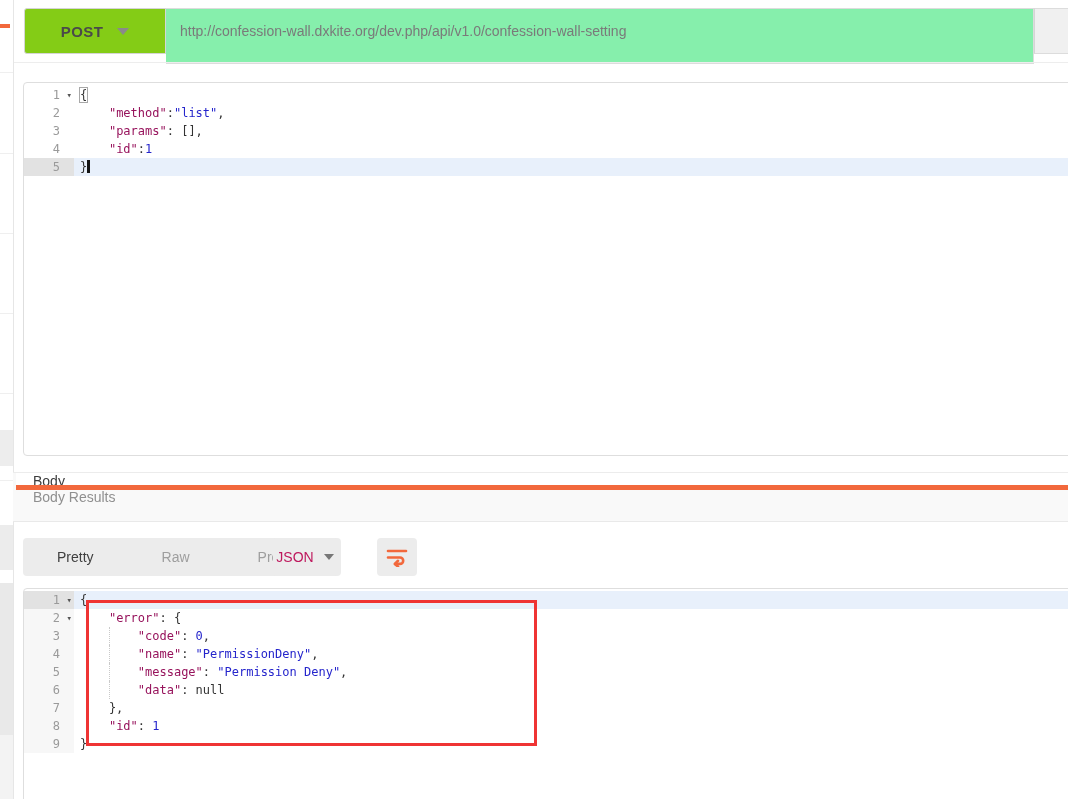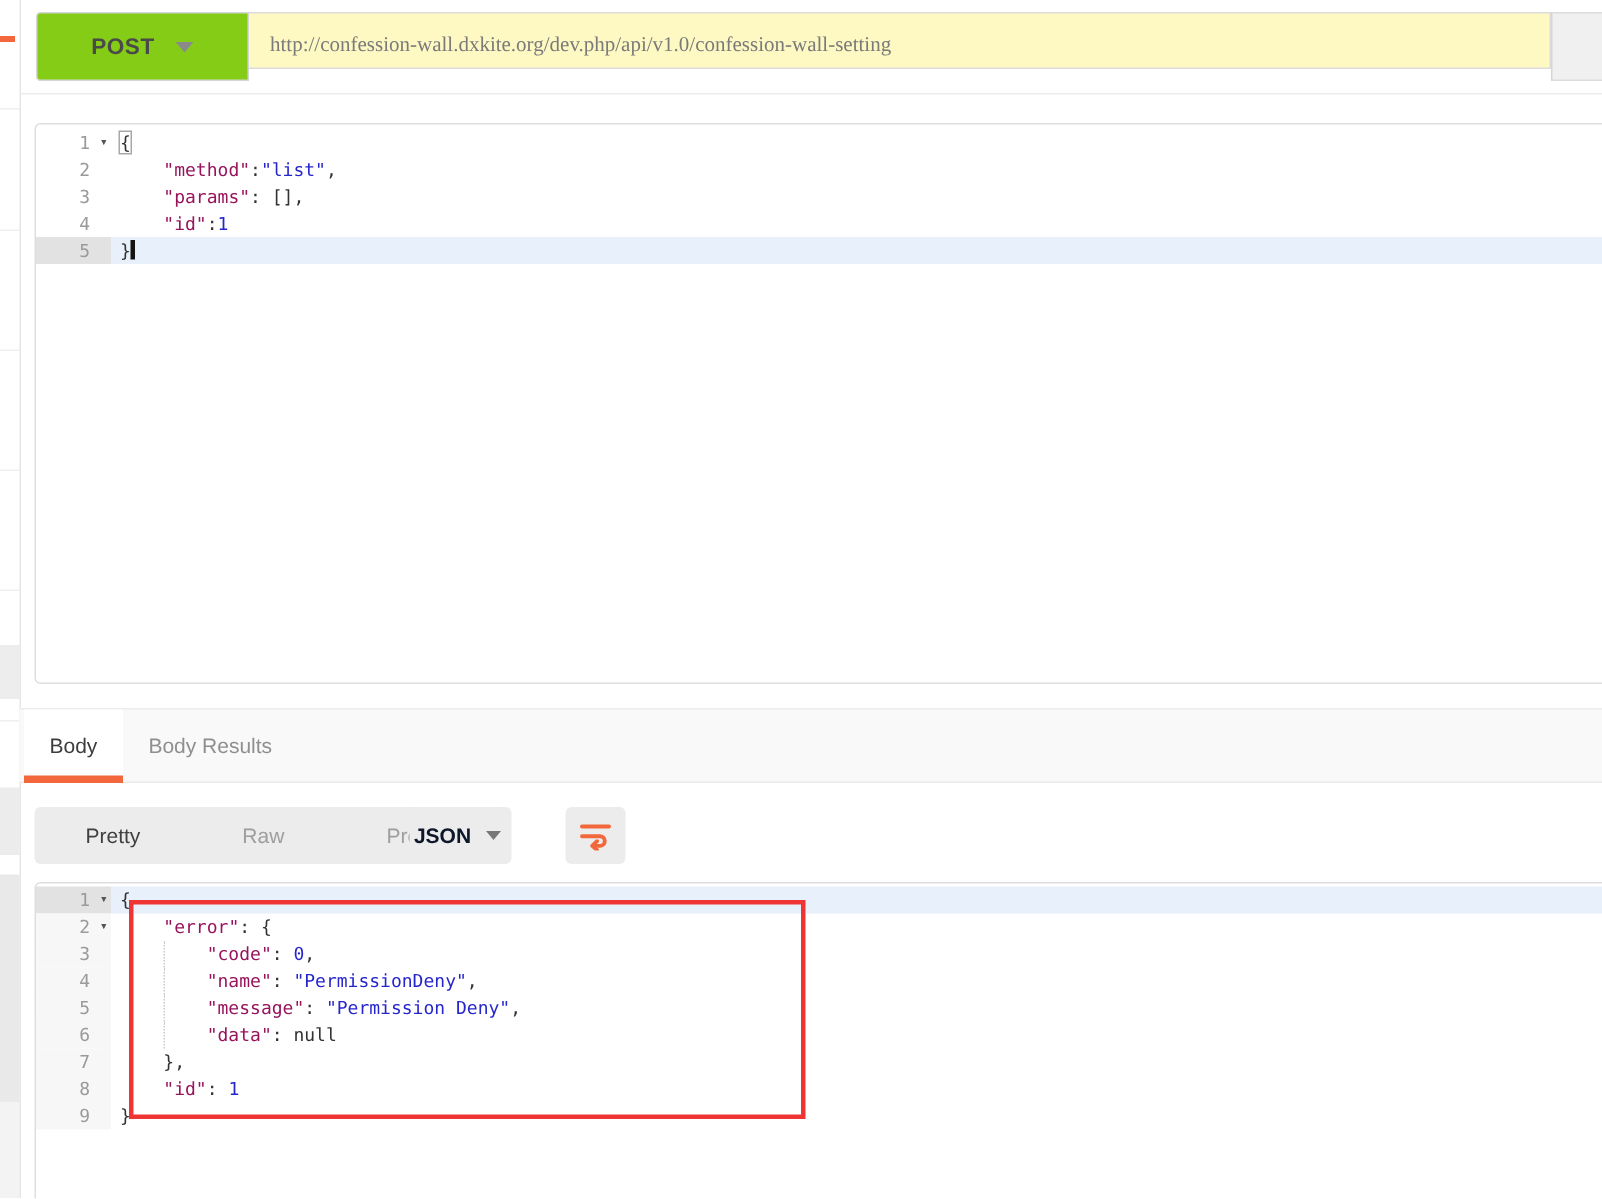--- a/index.html
+++ b/index.html
@@ -11,23 +11,23 @@
   .sliver .accent{position:absolute;left:0;top:24px;width:10px;height:4px;background:#f2683c;}
   .sliver .sep{position:absolute;left:0;width:13px;height:1px;background:#efefef;}
   .sliver .blk{position:absolute;left:0;width:13px;}
   .vline{position:absolute;left:13px;top:0;width:1px;height:799px;background:#e6e6e6;}
 
   
   .method-btn{position:absolute;left:24px;top:8px;width:142px;height:46px;box-sizing:border-box;
     background:#84cc16;border:1px solid #d5d5d5;border-radius:3px 0 0 3px;
     display:flex;align-items:center;justify-content:center;gap:14px;
     font-size:15px;font-weight:700;letter-spacing:.4px;color:#4a4a4a;cursor:pointer;}
-  .url-field{position:absolute;left:166px;top:8px;width:868px;height:38px;box-sizing:border-box;
-    background:#fef9c3;border:1px solid #dcdcdc;border-left:none;
-    font-size:14px;color:#7a7a7a;line-height:44px;padding-left:14px;white-space:nowrap;overflow:hidden;font-family:Liberation Serif, serif;}
+  .url-field{position:absolute;left:166px;top:8px;width:868px;height:56px;box-sizing:border-box;
+    background:#86efac;border:1px solid #dcdcdc;border-left:none;
+    font-size:14px;color:#7a7a7a;line-height:44px;padding-left:14px;white-space:nowrap;overflow:hidden;}
   .params-btn{position:absolute;left:1034px;top:8px;width:130px;height:46px;box-sizing:border-box;
     background:#f0f0f0;border:1px solid #dcdcdc;border-left:1px solid #d5d5d5;
     font-size:14px;color:#666;display:flex;align-items:center;justify-content:center;}
   .caret{width:0;height:0;border-left:6px solid transparent;border-right:6px solid transparent;
     border-top:7px solid #8a8a8a;display:inline-block;}
   .caret.sm{border-left-width:5px;border-right-width:5px;border-top-width:6px;border-top-color:#777;}
   .hl-top{position:absolute;left:14px;top:62px;right:0;height:1px;background:#ededed;}
 
   
   .editor{position:absolute;box-sizing:border-box;background:#fff;border:1px solid #dedede;border-radius:4px;
@@ -48,33 +48,33 @@
   .tk-plain{color:#333;}
   .boxed{border:1px solid #a8a8a8;margin:-1px;}
   .cursor{display:inline-block;width:3px;height:13px;background:#141414;vertical-align:-2px;}
   .guide{position:absolute;left:35px;top:0;bottom:0;border-left:1px dotted #c9c9c9;}
   .red-box{position:absolute;left:62px;top:11px;width:445px;height:140px;
     border:3px solid #ef3434;z-index:6;pointer-events:none;}
 
   
   .tabsbar{position:absolute;left:13px;top:472px;width:1055px;height:50px;box-sizing:border-box;
     background:#f9f9f9;border-top:1px solid #ececec;border-bottom:1px solid #e9e9e9;
-    display:flex;align-items:stretch;padding-left:3px;}
+    display:flex;align-items:stretch;padding-left:3px;flex-direction:column;}
   .tab{padding:0 17px;display:flex;align-items:center;gap:5px;font-size:14px;color:#8f8f8f;
     position:relative;cursor:pointer;white-space:nowrap;}
   .tab.active{background:#fff;color:#3c3c3c;}
   .tab .count{color:#2ea25f;}
   .tab .underline{position:absolute;left:0;right:0;bottom:-1px;height:5px;background:#f2683c;}
 
   
   .seg-group{position:absolute;left:23px;top:538px;height:38px;background:#ececec;border-radius:4px;display:flex;}
   .seg{padding:0 34px;line-height:38px;font-size:14px;color:#9e9e9e;cursor:pointer;}
   .seg.active{color:#404040;}
   .json-btn{position:absolute;left:273px;top:538px;width:64px;height:38px;background:#ececec;border-radius:4px;
-    display:flex;align-items:center;justify-content:center;gap:10px;font-size:14px;color:#0f172a;cursor:pointer;font-weight:bold;}
+    display:flex;align-items:center;justify-content:center;gap:10px;font-size:14px;color:#be185d;cursor:pointer;}
   .wrap-btn{position:absolute;left:377px;top:538px;width:40px;height:38px;background:#ececec;border-radius:4px;
     display:flex;align-items:center;justify-content:center;cursor:pointer;}
 </style>
 </head>
 <body>
 
 <div class="stage">
 
   <div class="sliver">
     <div class="accent"></div>

